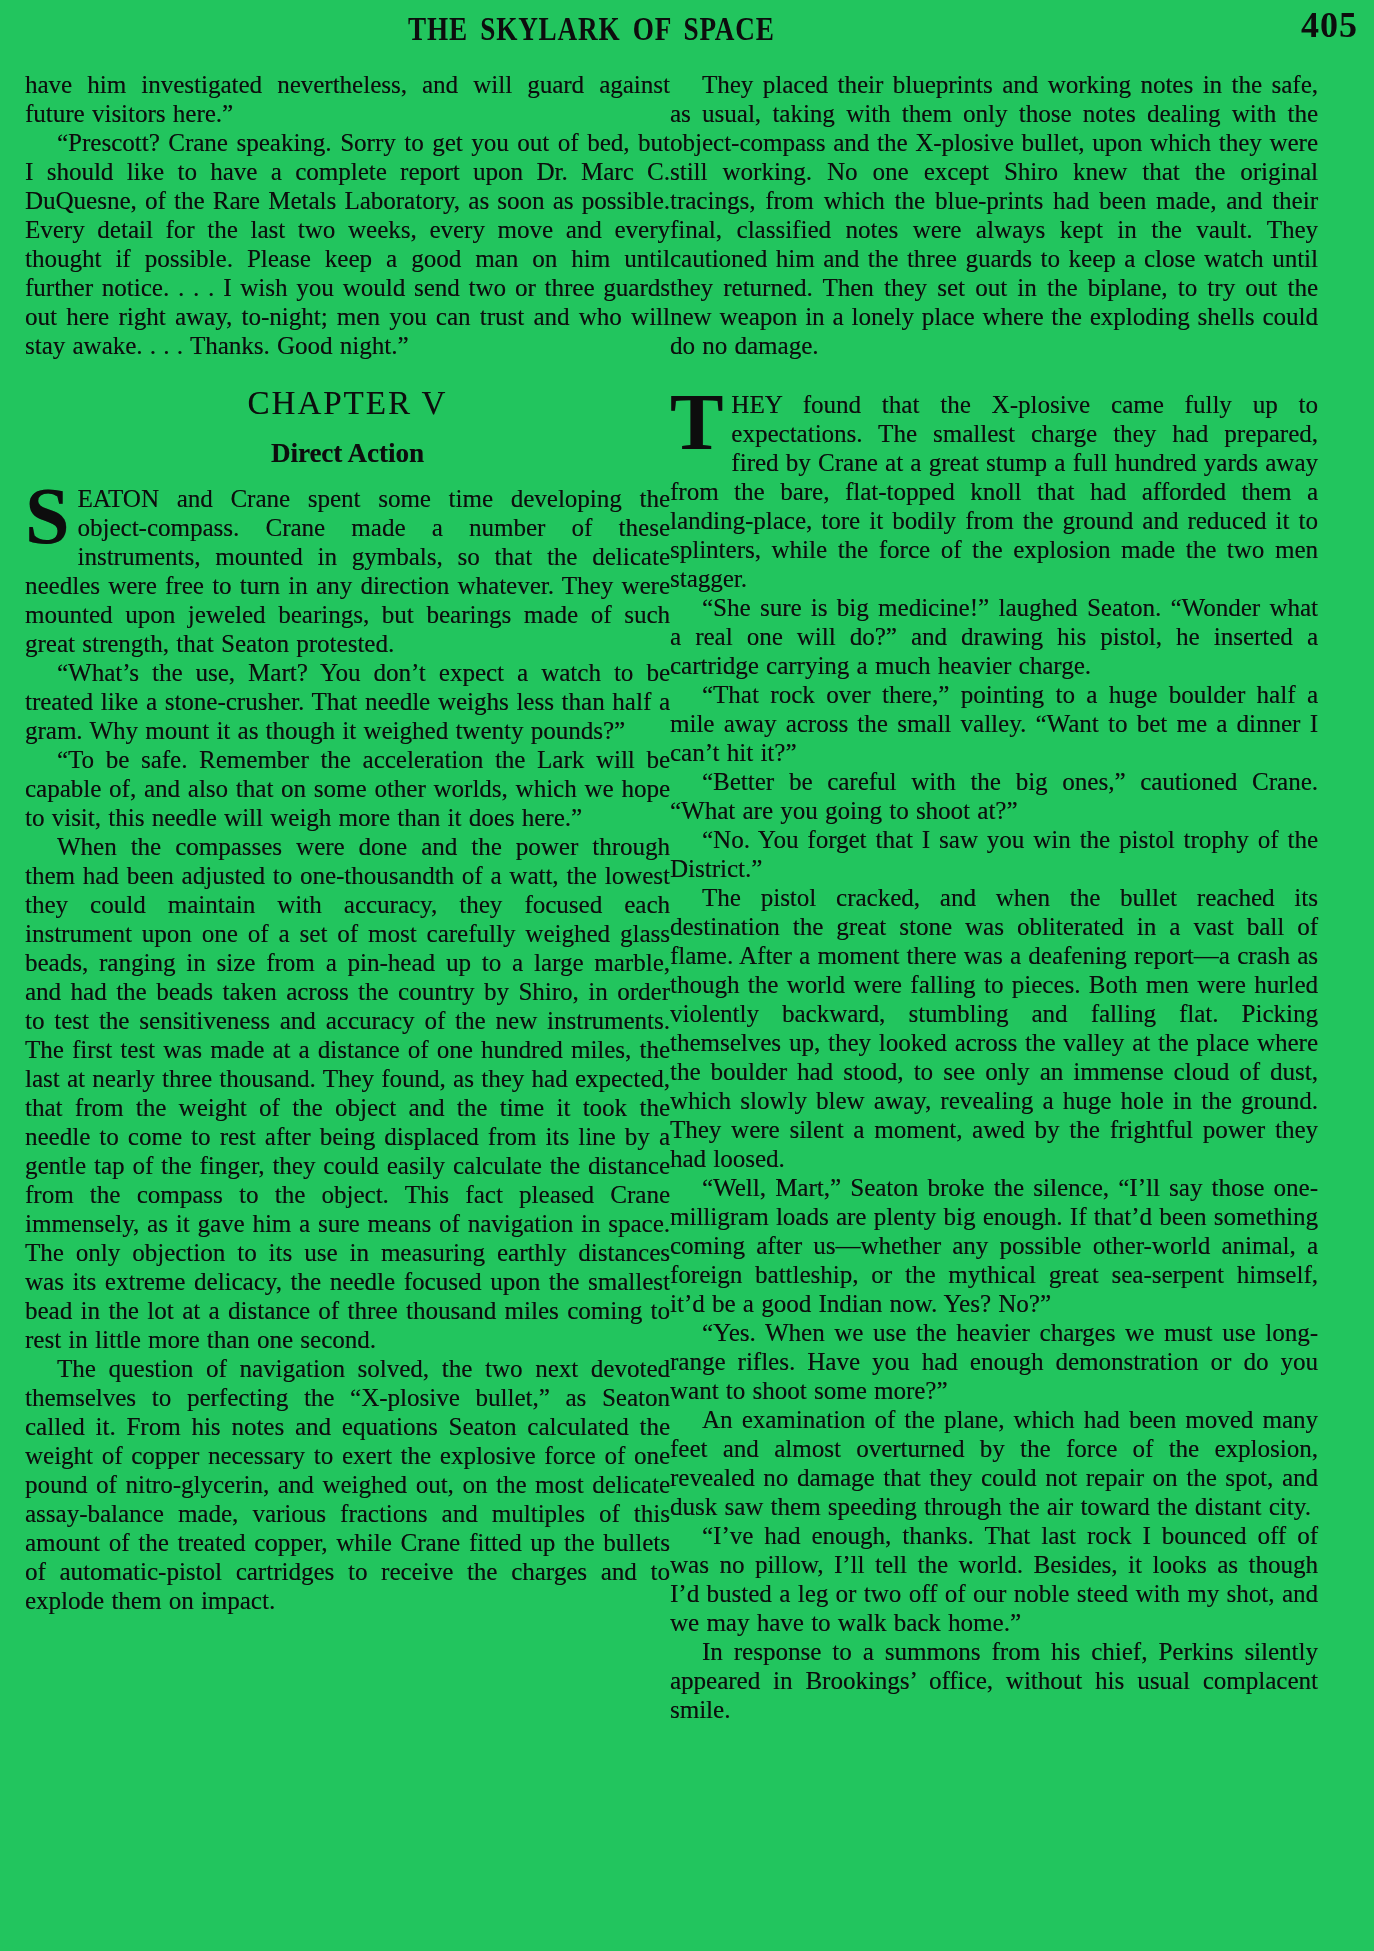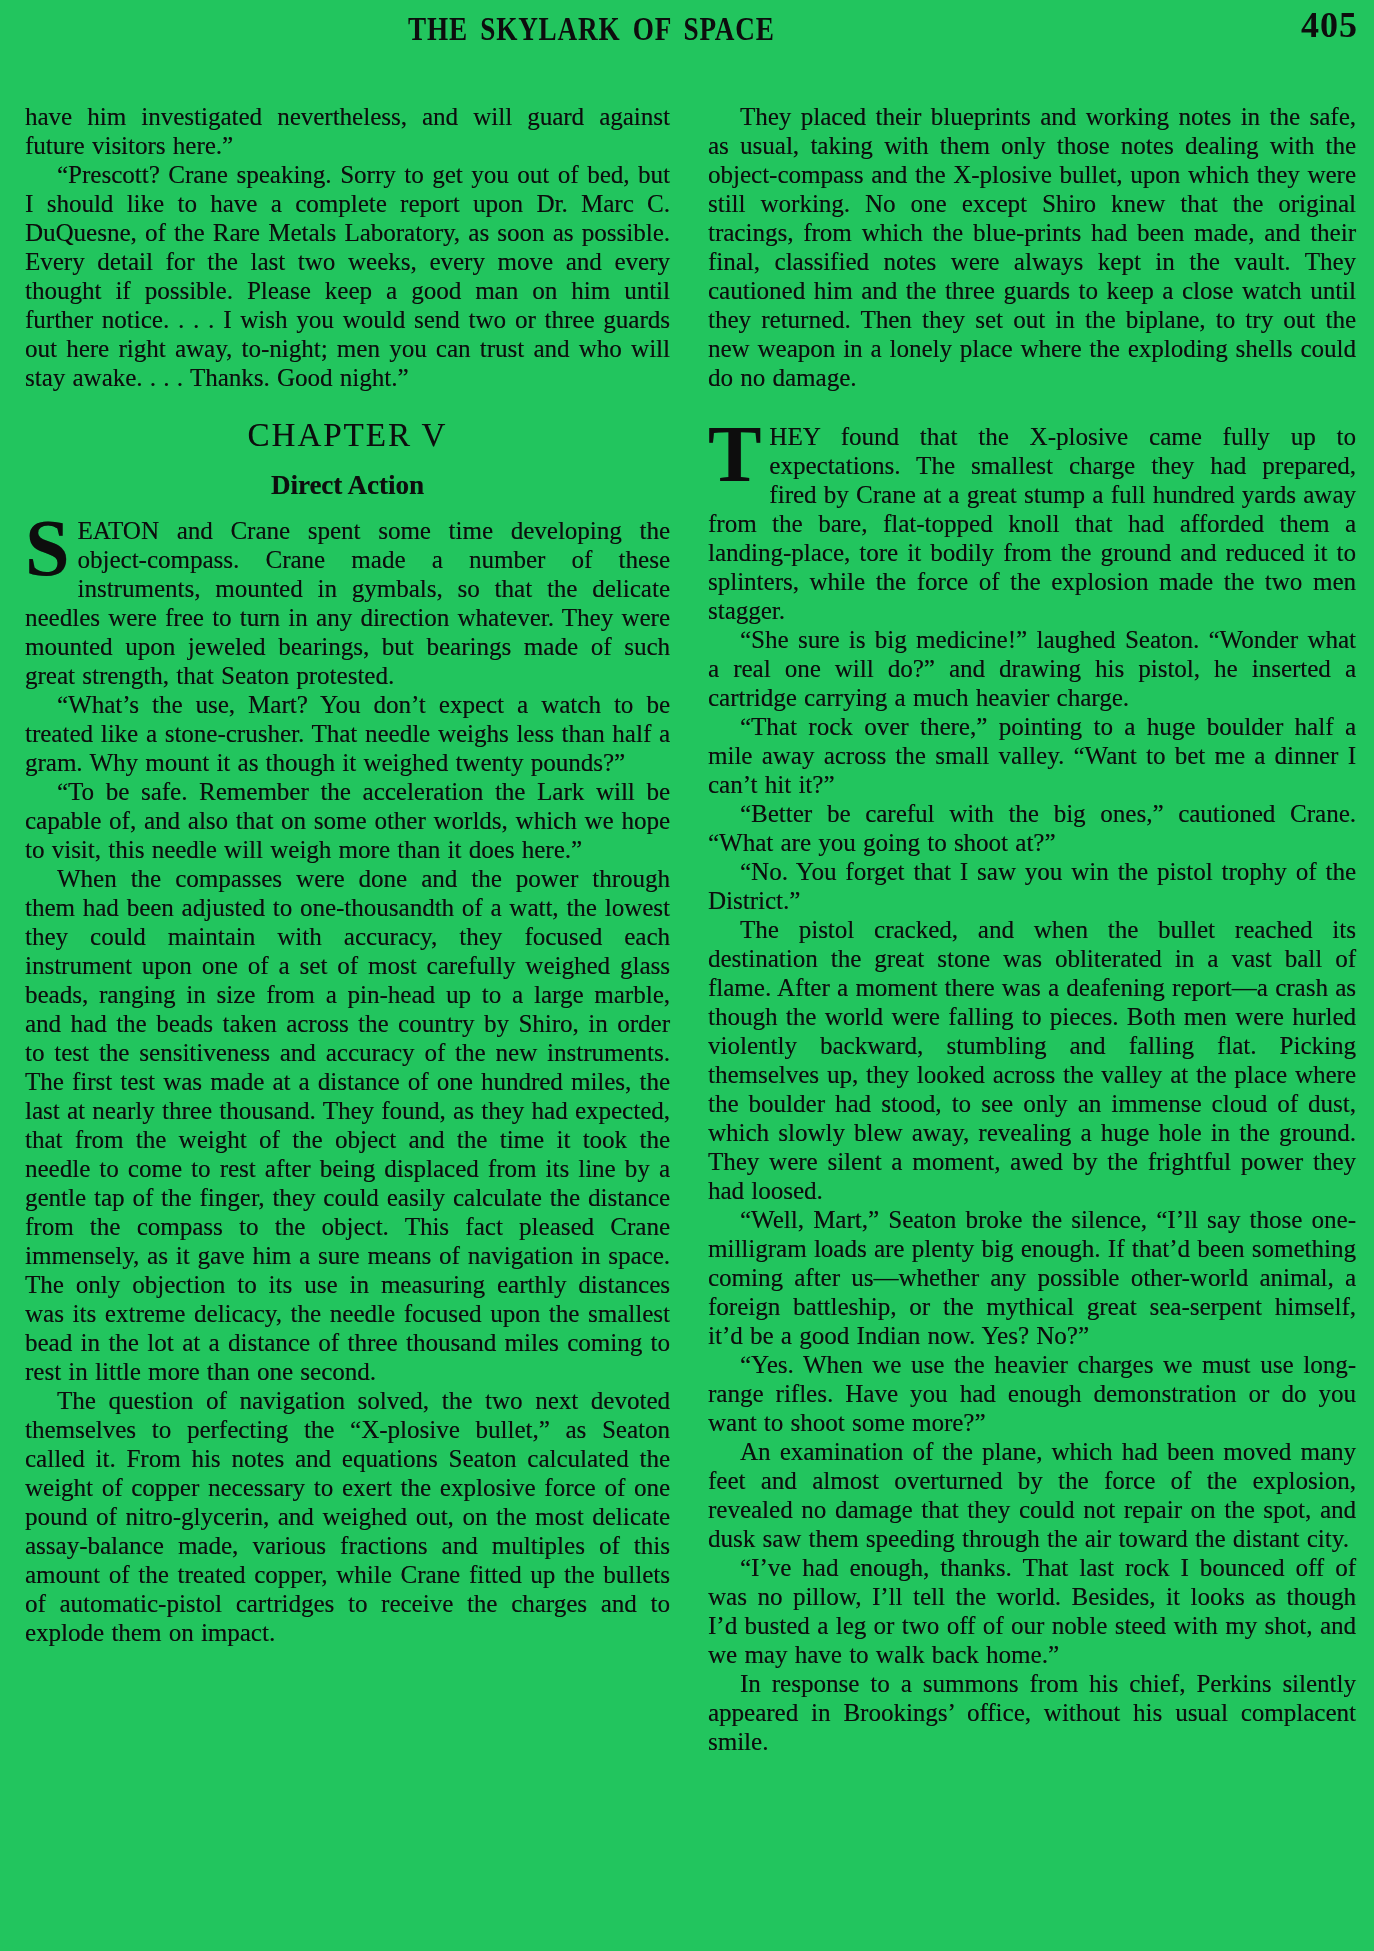--- a/index.html
+++ b/index.html
@@ -31,24 +31,23 @@
   .page-number {
     position: absolute;
     top: 4px;
     right: 16px;
     font-size: 36px;
     font-weight: 700;
     letter-spacing: 1px;
   }
   .columns {
     position: absolute;
-    top: 102px;
+    top: 70px;
     left: 25px;
     display: flex;
-    gap: 38px;
   }
   .col { width: 645px; }
   .col.right { width: 648px; }
   p {
     margin: 0;
     font-size: 25px;
     line-height: 29px;
     text-align: justify;
     word-spacing: 1px;
     hyphens: auto;

